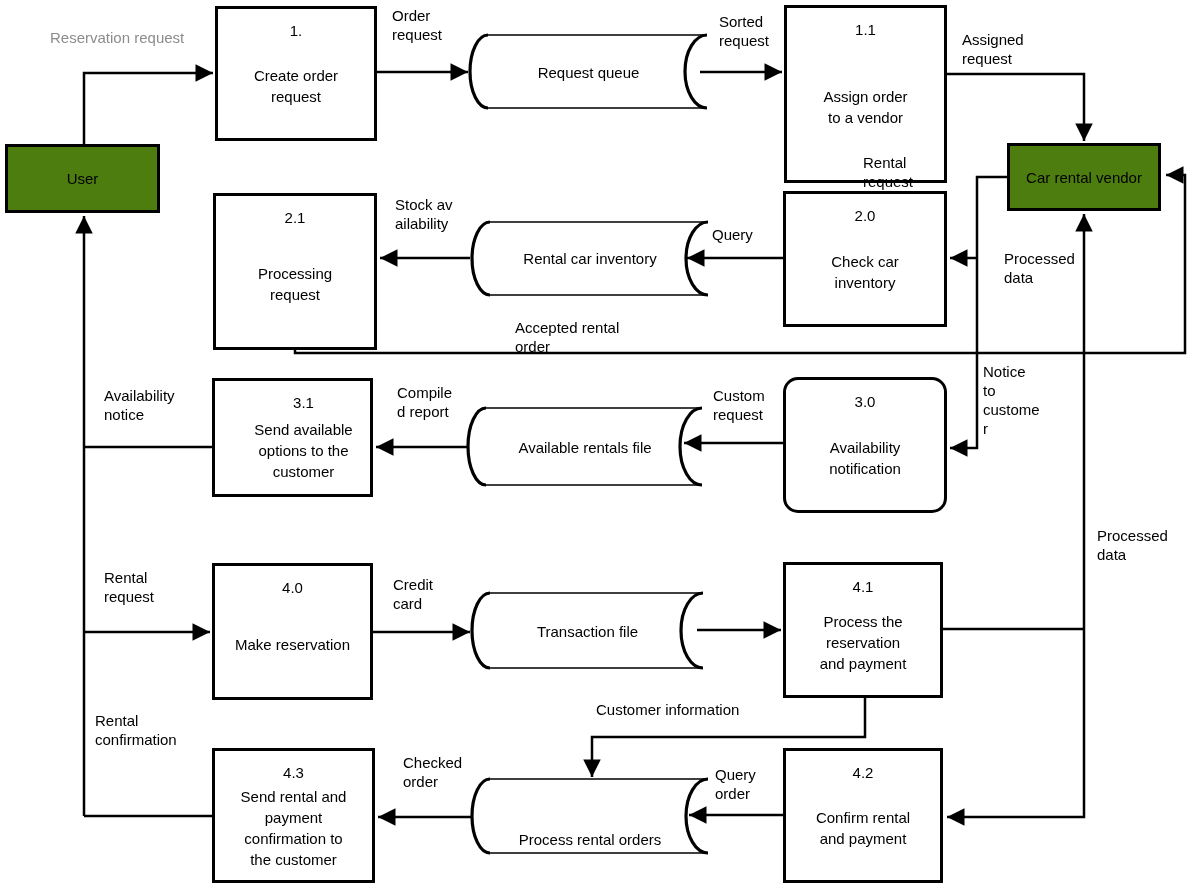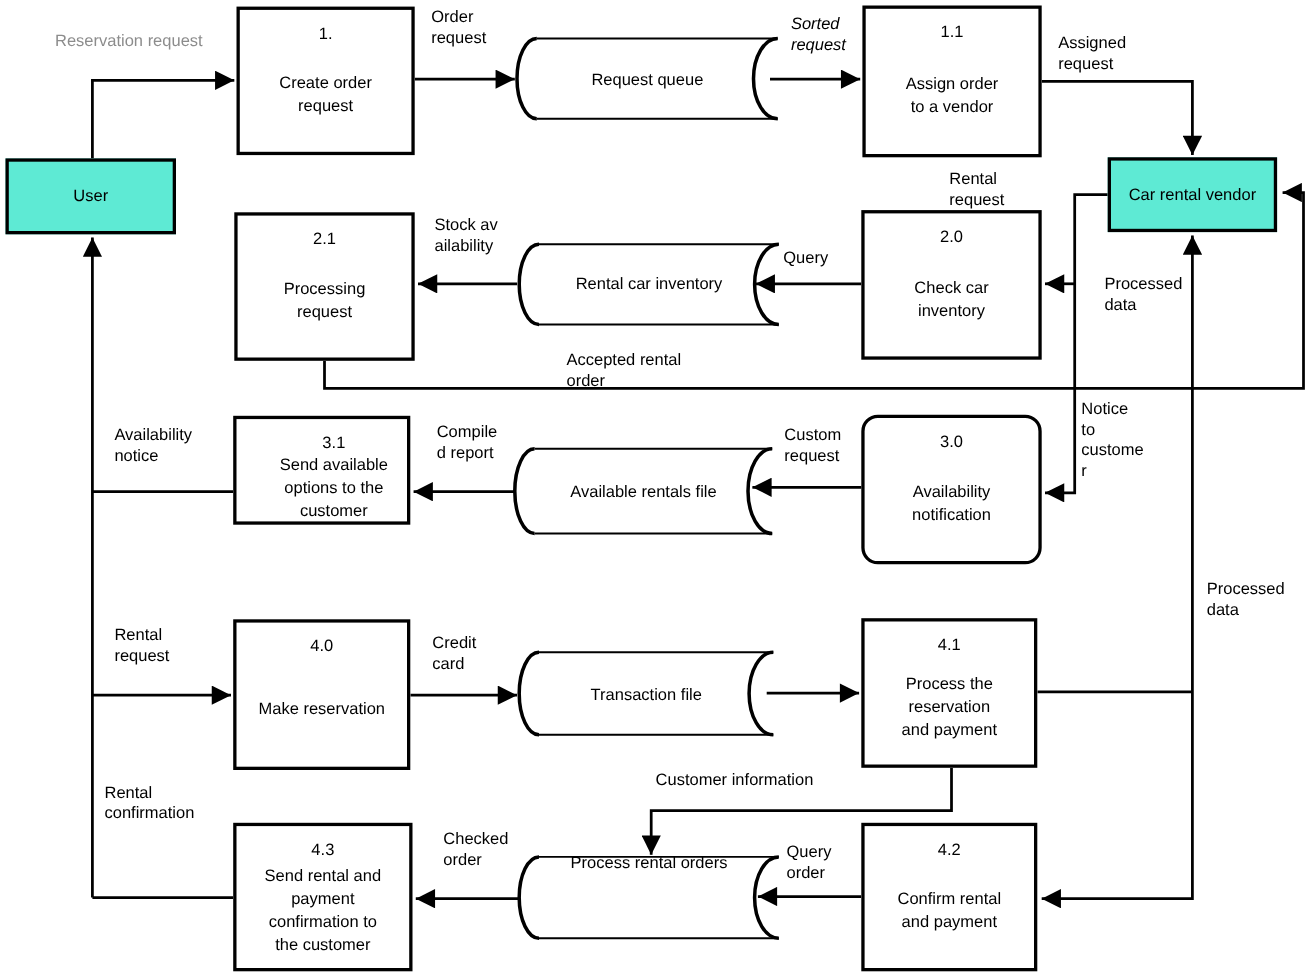--- a/index.html
+++ b/index.html
@@ -30,21 +30,21 @@
     display: flex;
     align-items: center;
     justify-content: center;
     padding: 0 6px 6px 6px;
     line-height: 21px;
     white-space: pre-line;
   }
   .entity {
     position: absolute;
     border: 3px solid #000;
-    background: #5eead4;
+    background: #4d7c0f;
     display: flex;
     align-items: center;
     justify-content: center;
     text-align: center;
     box-sizing: border-box;
   }
   .slabel {
     position: absolute;
     text-align: center;
     line-height: 19px;
@@ -118,36 +118,36 @@
   </div>
   <div class="entity" style="left:1007px; top:143px; width:154px; height:68px;">
     <span>Car rental vendor</span>
   </div>
 
   <div class="process" style="left:215px; top:6px; width:162px; height:135px;">
     <div class="pid">1.</div>
     <div class="plabel">Create order
 request</div>
   </div>
-  <div class="process" style="left:784px; top:5px; width:163px; height:138px;">
+  <div class="process" style="left:784px; top:5px; width:163px; height:178px;">
     <div class="pid">1.1</div>
     <div class="plabel">Assign order
 to a vendor</div>
   </div>
-  <div class="process" style="left:213px; top:193px; width:164px; height:135px;">
+  <div class="process" style="left:213px; top:193px; width:164px; height:157px;">
     <div class="pid">2.1</div>
     <div class="plabel">Processing
 request</div>
   </div>
   <div class="process" style="left:783px; top:191px; width:164px; height:136px;">
     <div class="pid">2.0</div>
     <div class="plabel">Check car
 inventory</div>
   </div>
-  <div class="process" style="left:212px; top:378px; width:161px; height:99px;padding-left:22px;">
+  <div class="process" style="left:212px; top:378px; width:161px; height:119px;padding-left:22px;">
     <div class="pid">3.1</div>
     <div class="plabel">Send available
 options to the
 customer</div>
   </div>
   <div class="process" style="left:783px; top:377px; width:164px; height:136px;border-radius:15px;">
     <div class="pid">3.0</div>
     <div class="plabel">Availability
 notification</div>
   </div>
@@ -171,26 +171,26 @@
   <div class="process" style="left:783px; top:748px; width:160px; height:135px;">
     <div class="pid">4.2</div>
     <div class="plabel">Confirm rental
 and payment</div>
   </div>
 
   <div class="slabel" style="left:470px; top:63px; width:237px;">Request queue</div>
   <div class="slabel" style="left:468px; top:438px; width:234px;">Available rentals file</div>
   <div class="slabel" style="left:472px; top:249px; width:236px;">Rental car inventory</div>
   <div class="slabel" style="left:472px; top:622px; width:231px;">Transaction file</div>
-  <div class="slabel" style="left:472px; top:775px; width:236px;">Process rental orders</div>
+  <div class="slabel" style="left:472px; top:830px; width:236px;">Process rental orders</div>
 
   <div class="flabel muted" style="left:50px; top:28px;">Reservation request</div>
   <div class="flabel" style="left:392px; top:6px;">Order
 request</div>
-  <div class="flabel" style="left:719px; top:12px;font-style:italic;">Sorted
+  <div class="flabel" style="left:719px; top:12px;">Sorted
 request</div>
   <div class="flabel" style="left:962px; top:30px;">Assigned
 request</div>
   <div class="flabel" style="left:863px; top:153px;">Rental
 request</div>
   <div class="flabel" style="left:712px; top:225px;">Query</div>
   <div class="flabel" style="left:395px; top:195px;">Stock av
 ailability</div>
   <div class="flabel" style="left:1004px; top:249px;">Processed
 data</div>

